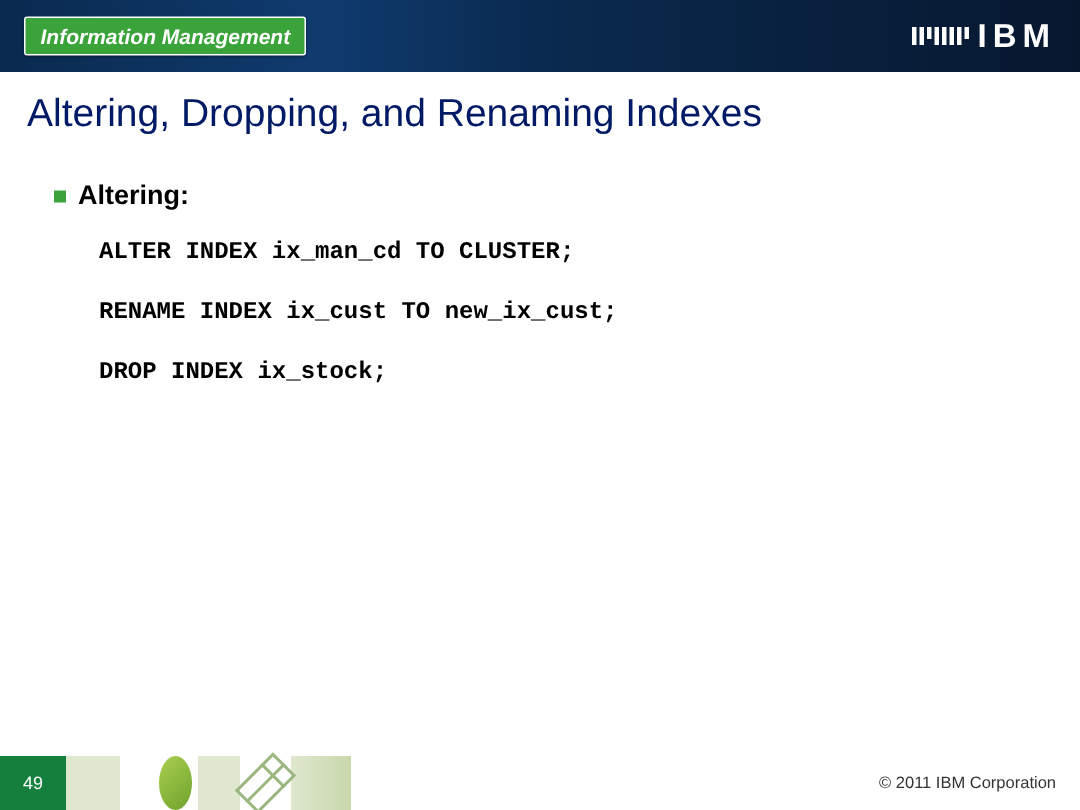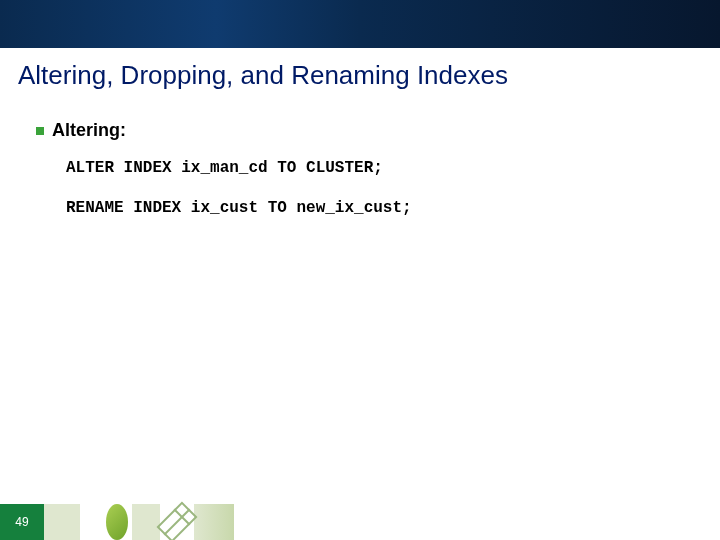--- a/index.html
+++ b/index.html
@@ -70,40 +70,56 @@
   .footer-right {
     font-size: 11px; color: #333; padding-right: 16px;
   }
 </style>
 </head>
 <body>
 
 <div class="slide">
 
   <div class="header">
+    <div class="badge">Information Management</div>
+    <div class="logo">
+      <span class="bars">
+        <span></span>
+          <span></span>
+          <span></span>
+          <span></span>
+        <span></span>
+          <span></span>
+          <span></span>
+          <span></span>
+      </span>
+      <span>IBM</span>
+    </div>
   </div>
 
   <h1 class="title">Altering, Dropping, and Renaming Indexes</h1>
 
   <div class="body">
     <div class="bullet-row">
       <span class="bullet-sq"></span>
       <span class="bullet-label">Altering:</span>
     </div>
     <div class="code-line">ALTER INDEX ix_man_cd TO CLUSTER;</div>
     <div class="code-line">RENAME INDEX ix_cust TO new_ix_cust;</div>
+    <div class="code-line">DROP INDEX ix_stock;</div>
   </div>
 
   <div class="footer">
     <div class="footer-left">
       <div class="slide-num">49</div>
       <div class="footer-pattern">
         <span class="p1"></span>
           <span class="p2"></span>
           <span class="p3"></span>
         <span class="p4"></span>
           <span class="p5"></span>
           <span class="p6"></span>
       </div>
     </div>
+    <div class="footer-right">© 2011 IBM Corporation</div>
   </div>
 
 </div>
 
 </body></html>

